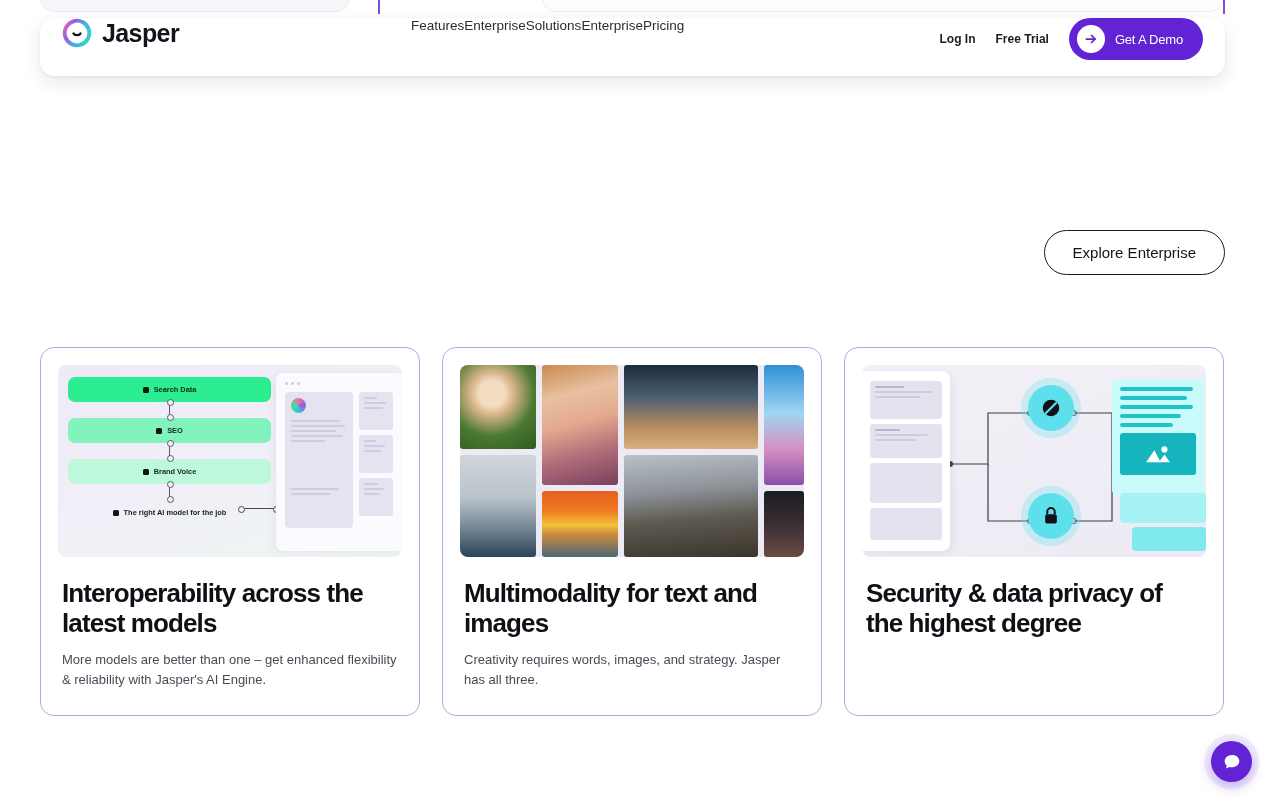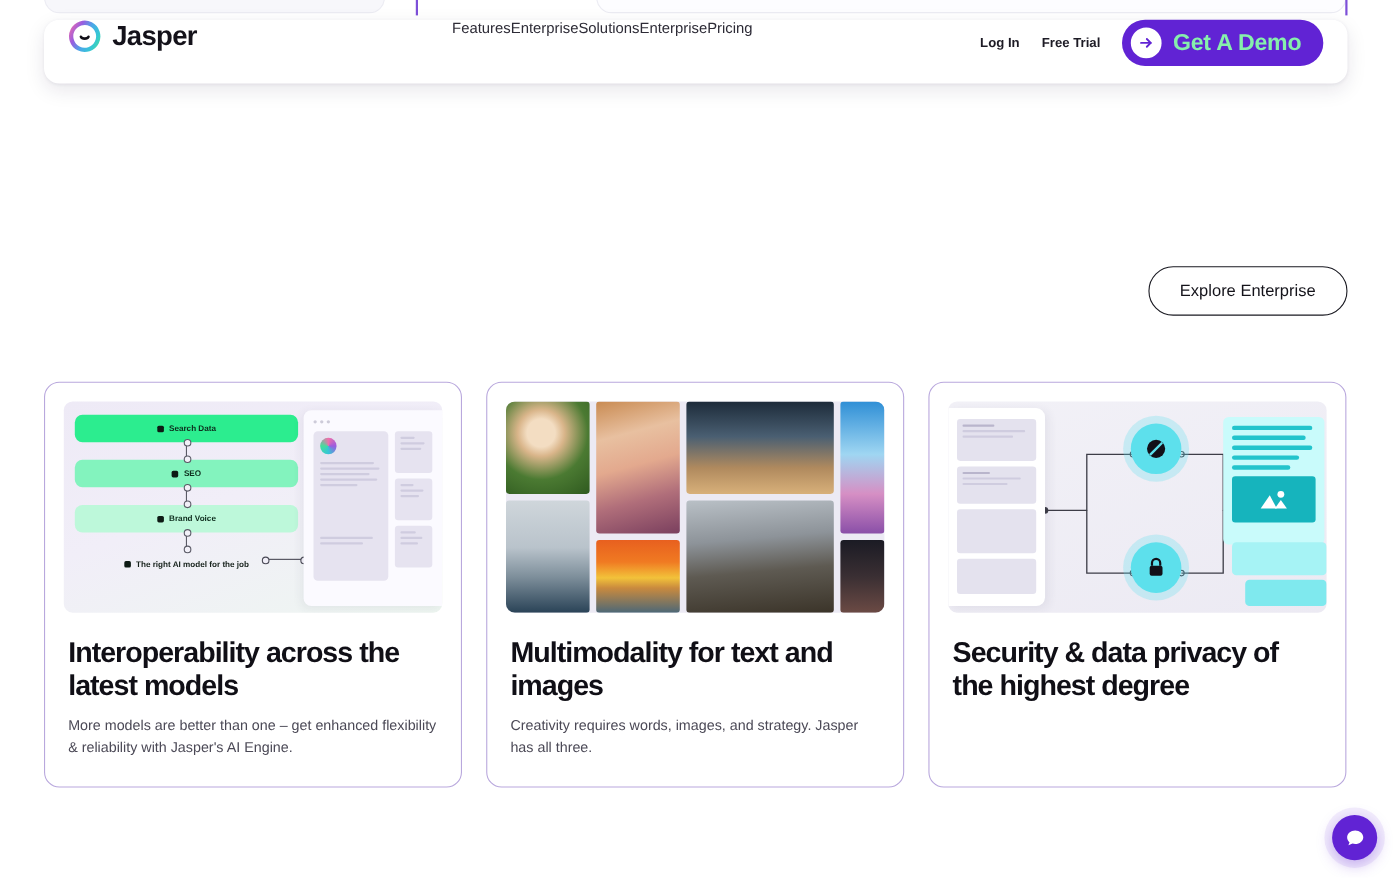--- a/index.html
+++ b/index.html
@@ -106,23 +106,23 @@
     width: 28px; height: 28px;
     border-radius: 50%;
     background: #ffffff;
     display: flex;
     align-items: center;
     justify-content: center;
     flex: none;
   }
   .demo-arrow svg { display:block; }
   .demo-label {
-    color: #86efac;
-    font-size: 21px;
-    font-weight: bold;
+    color: #ffffff;
+    font-size: 13px;
+    font-weight: normal;
     letter-spacing: -0.2px;
     white-space: nowrap;
   }
 
   
   .hero {
     position: absolute;
     top: 118px; left: 40px;
     width: 1185px;
   }
@@ -130,21 +130,21 @@
     font-size: 82px;
     line-height: 0.98;
     font-weight: bold;
     letter-spacing: -3.2px;
     color: #100f16;
     max-width: 760px;
   }
   .explore-btn {
     position: absolute;
     right: 0;
-    top: 124px;
+    top: 112px;
     background: #ffffff;
     border: 1.3px solid #1a1a22;
     border-radius: 999px;
     padding: 13px 28px;
     font-size: 15px;
     font-family: "Liberation Sans", sans-serif;
     color: #14131a;
     cursor: pointer;
     white-space: nowrap;
   }

